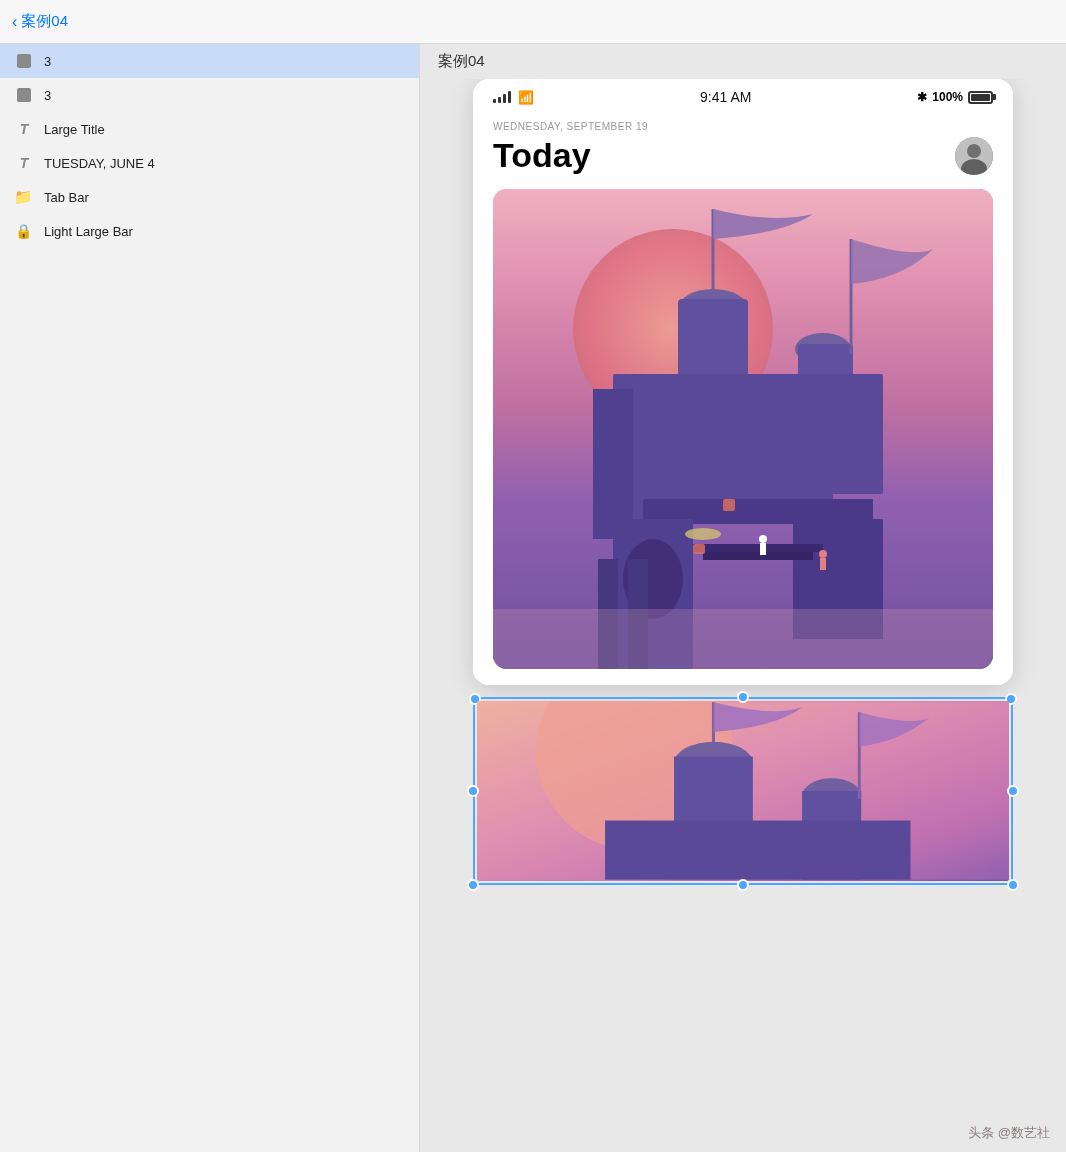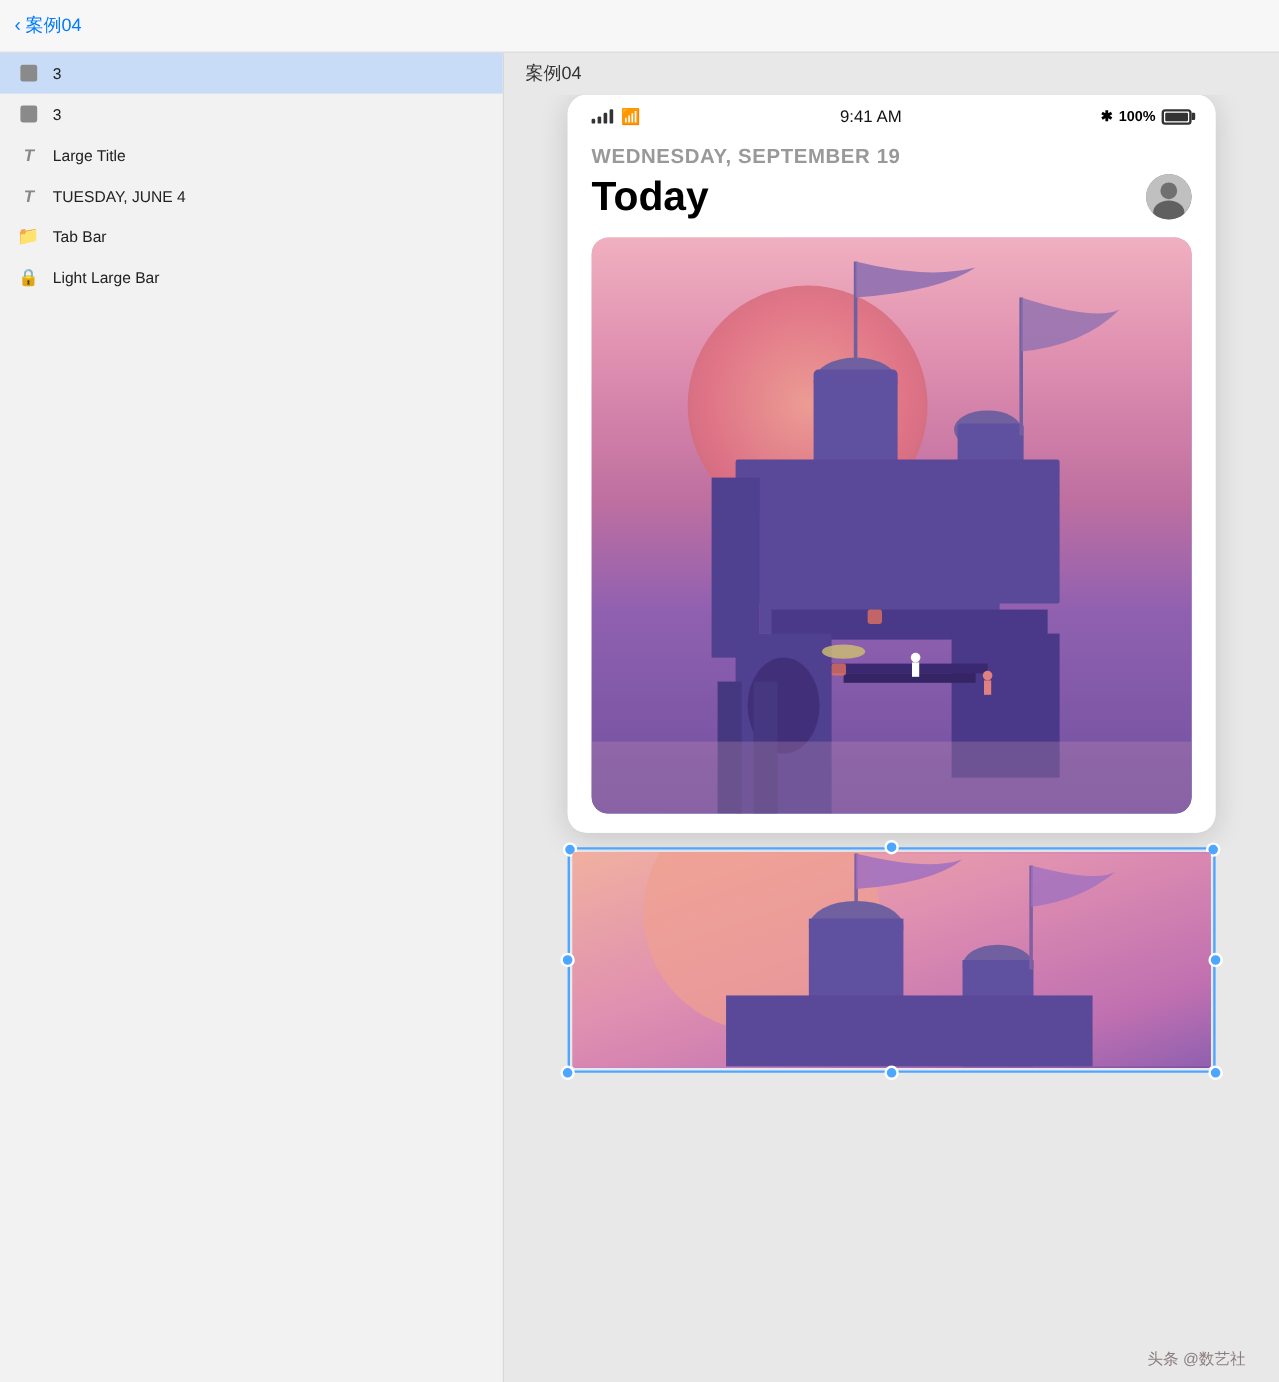--- a/index.html
+++ b/index.html
@@ -207,29 +207,29 @@
       width: 100%;
       border-radius: 1px;
     }
 
     
     .app-content {
       background: #fff;
       padding: 10px 20px 16px 20px;
     }
     .app-date {
-      font-size: 17px;
+      font-size: 10px;
       color: #999;
       letter-spacing: 0.5px;
-      font-weight: 700;
+      font-weight: 400;
       margin-bottom: 4px;
     }
     .app-title-row {
       display: flex;
-      align-items: flex-start;
+      align-items: flex-end;
       justify-content: space-between;
       margin-bottom: 14px;
     }
     .app-title {
       font-size: 34px;
       font-weight: 700;
       color: #000;
     }
     .app-avatar {
       width: 38px;
@@ -311,21 +311,21 @@
       background: linear-gradient(160deg, #f0b0a0 0%, #e090b0 30%, #c080c0 60%, #a060b0 80%, #8050a0 100%);
       border-radius: 2px;
       overflow: hidden;
       position: relative;
     }
 
     
     .watermark {
       position: absolute;
       bottom: 10px;
-      right: 28px;
+      right: 16px;
       font-size: 13px;
       color: rgba(100,80,80,0.7);
       font-weight: 400;
     }
 
     
     .castle-svg {
       width: 100%;
       height: 100%;
     }

